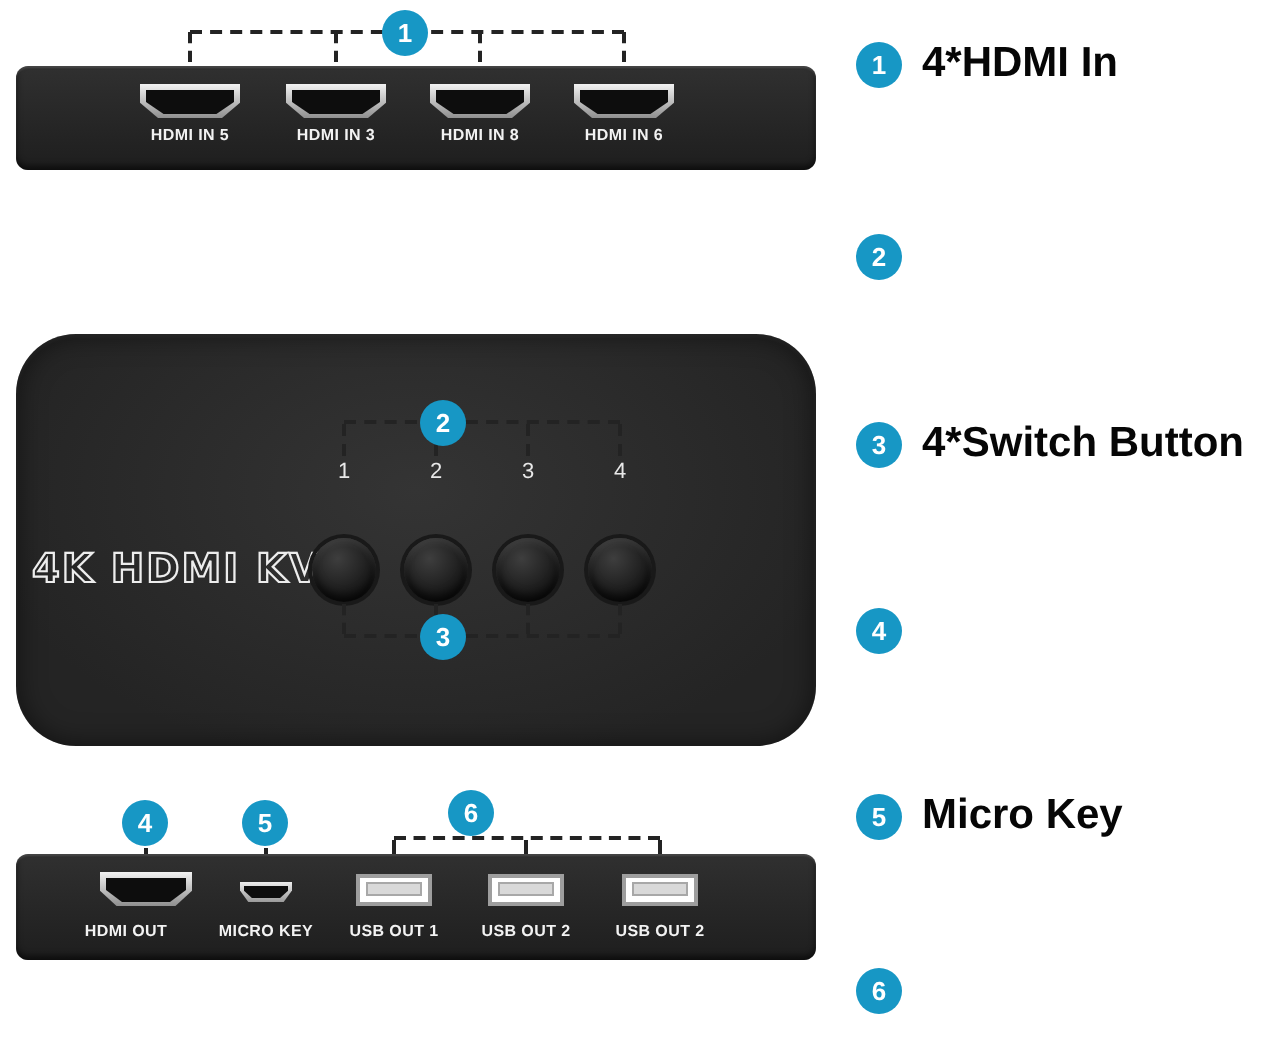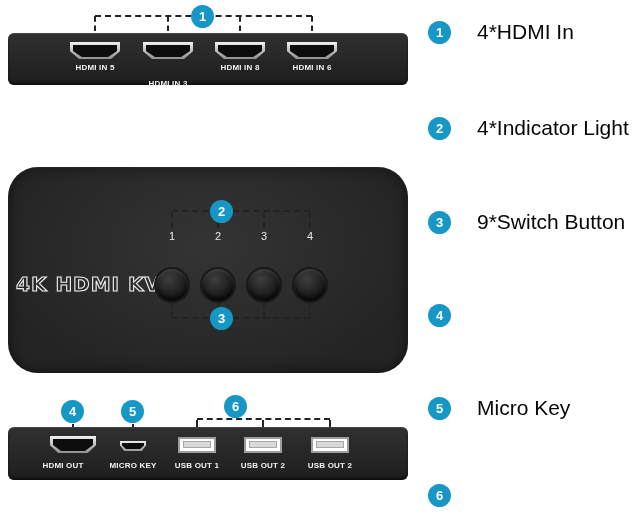--- a/index.html
+++ b/index.html
@@ -79,42 +79,42 @@
   .port-label{
     position:absolute;width:70px;text-align:center;
     font-size:8px;font-weight:600;letter-spacing:.2px;color:#f2f2f2;white-space:nowrap;
   }
   
   .legend-item{
     position:absolute;left:428px;height:26px;display:flex;align-items:center;
   }
   .legend-item .badge{position:static;flex:0 0 23px;}
   .legend-label{
-    margin-left:26px;font-size:21px;color:#060606;white-space:nowrap;
+    margin-left:10px;font-size:21px;color:#060606;white-space:nowrap;font-weight:bold;
   }
 </style>
 </head>
 <body>
 
 <div class="stage">
 
   <div class="dash-h" style="left:95px;top:15px;width:217px"></div>
   <div class="dash-v" style="left:94px;top:16px;height:15px"></div>
   <div class="dash-v" style="left:167px;top:16px;height:15px"></div>
   <div class="dash-v" style="left:239px;top:16px;height:15px"></div>
   <div class="dash-v" style="left:311px;top:16px;height:15px"></div>
   <div class="badge" style="left:191px;top:5px">1</div>
 
   <div class="panel rear"></div>
   <div class="hdmi-port" style="left:70px;top:42px;width:50px;height:17px"></div>
   <div class="hdmi-port" style="left:143px;top:42px;width:50px;height:17px"></div>
   <div class="hdmi-port" style="left:215px;top:42px;width:50px;height:17px"></div>
   <div class="hdmi-port" style="left:287px;top:42px;width:50px;height:17px"></div>
   <div class="port-label" style="left:60px;top:63px">HDMI IN 5</div>
-  <div class="port-label" style="left:133px;top:79px">HDMI IN 3</div>
+  <div class="port-label" style="left:133px;top:63px">HDMI IN 3</div>
   <div class="port-label" style="left:205px;top:63px">HDMI IN 8</div>
   <div class="port-label" style="left:277px;top:63px">HDMI IN 6</div>
 
   <div class="topview"></div>
   <div class="device-title">4K HDMI KVM</div>
 
   <div class="dash-h" style="left:172px;top:210px;width:138px"></div>
   <div class="dash-v" style="left:171px;top:212px;height:16px"></div>
   <div class="dash-v" style="left:217px;top:212px;height:16px"></div>
   <div class="dash-v" style="left:263px;top:212px;height:16px"></div>
@@ -165,25 +165,24 @@
   <div class="port-label" style="left:162px;top:461px">USB OUT 1</div>
   <div class="port-label" style="left:228px;top:461px">USB OUT 2</div>
   <div class="port-label" style="left:295px;top:461px">USB OUT 2</div>
 
   <div class="legend-item" style="top:19px">
     <div class="badge">1</div>
     <div class="legend-label">4*HDMI In</div>
   </div>
   <div class="legend-item" style="top:115px">
     <div class="badge">2</div>
-    <div class="legend-label">4*Indicator Light</div>
   </div>
   <div class="legend-item" style="top:209px">
     <div class="badge">3</div>
-    <div class="legend-label">9*Switch Button</div>
+    <div class="legend-label">4*Switch Button</div>
   </div>
   <div class="legend-item" style="top:302px">
     <div class="badge">4</div>
   </div>
   <div class="legend-item" style="top:395px">
     <div class="badge">5</div>
     <div class="legend-label">Micro Key</div>
   </div>
   <div class="legend-item" style="top:482px">
     <div class="badge">6</div>

